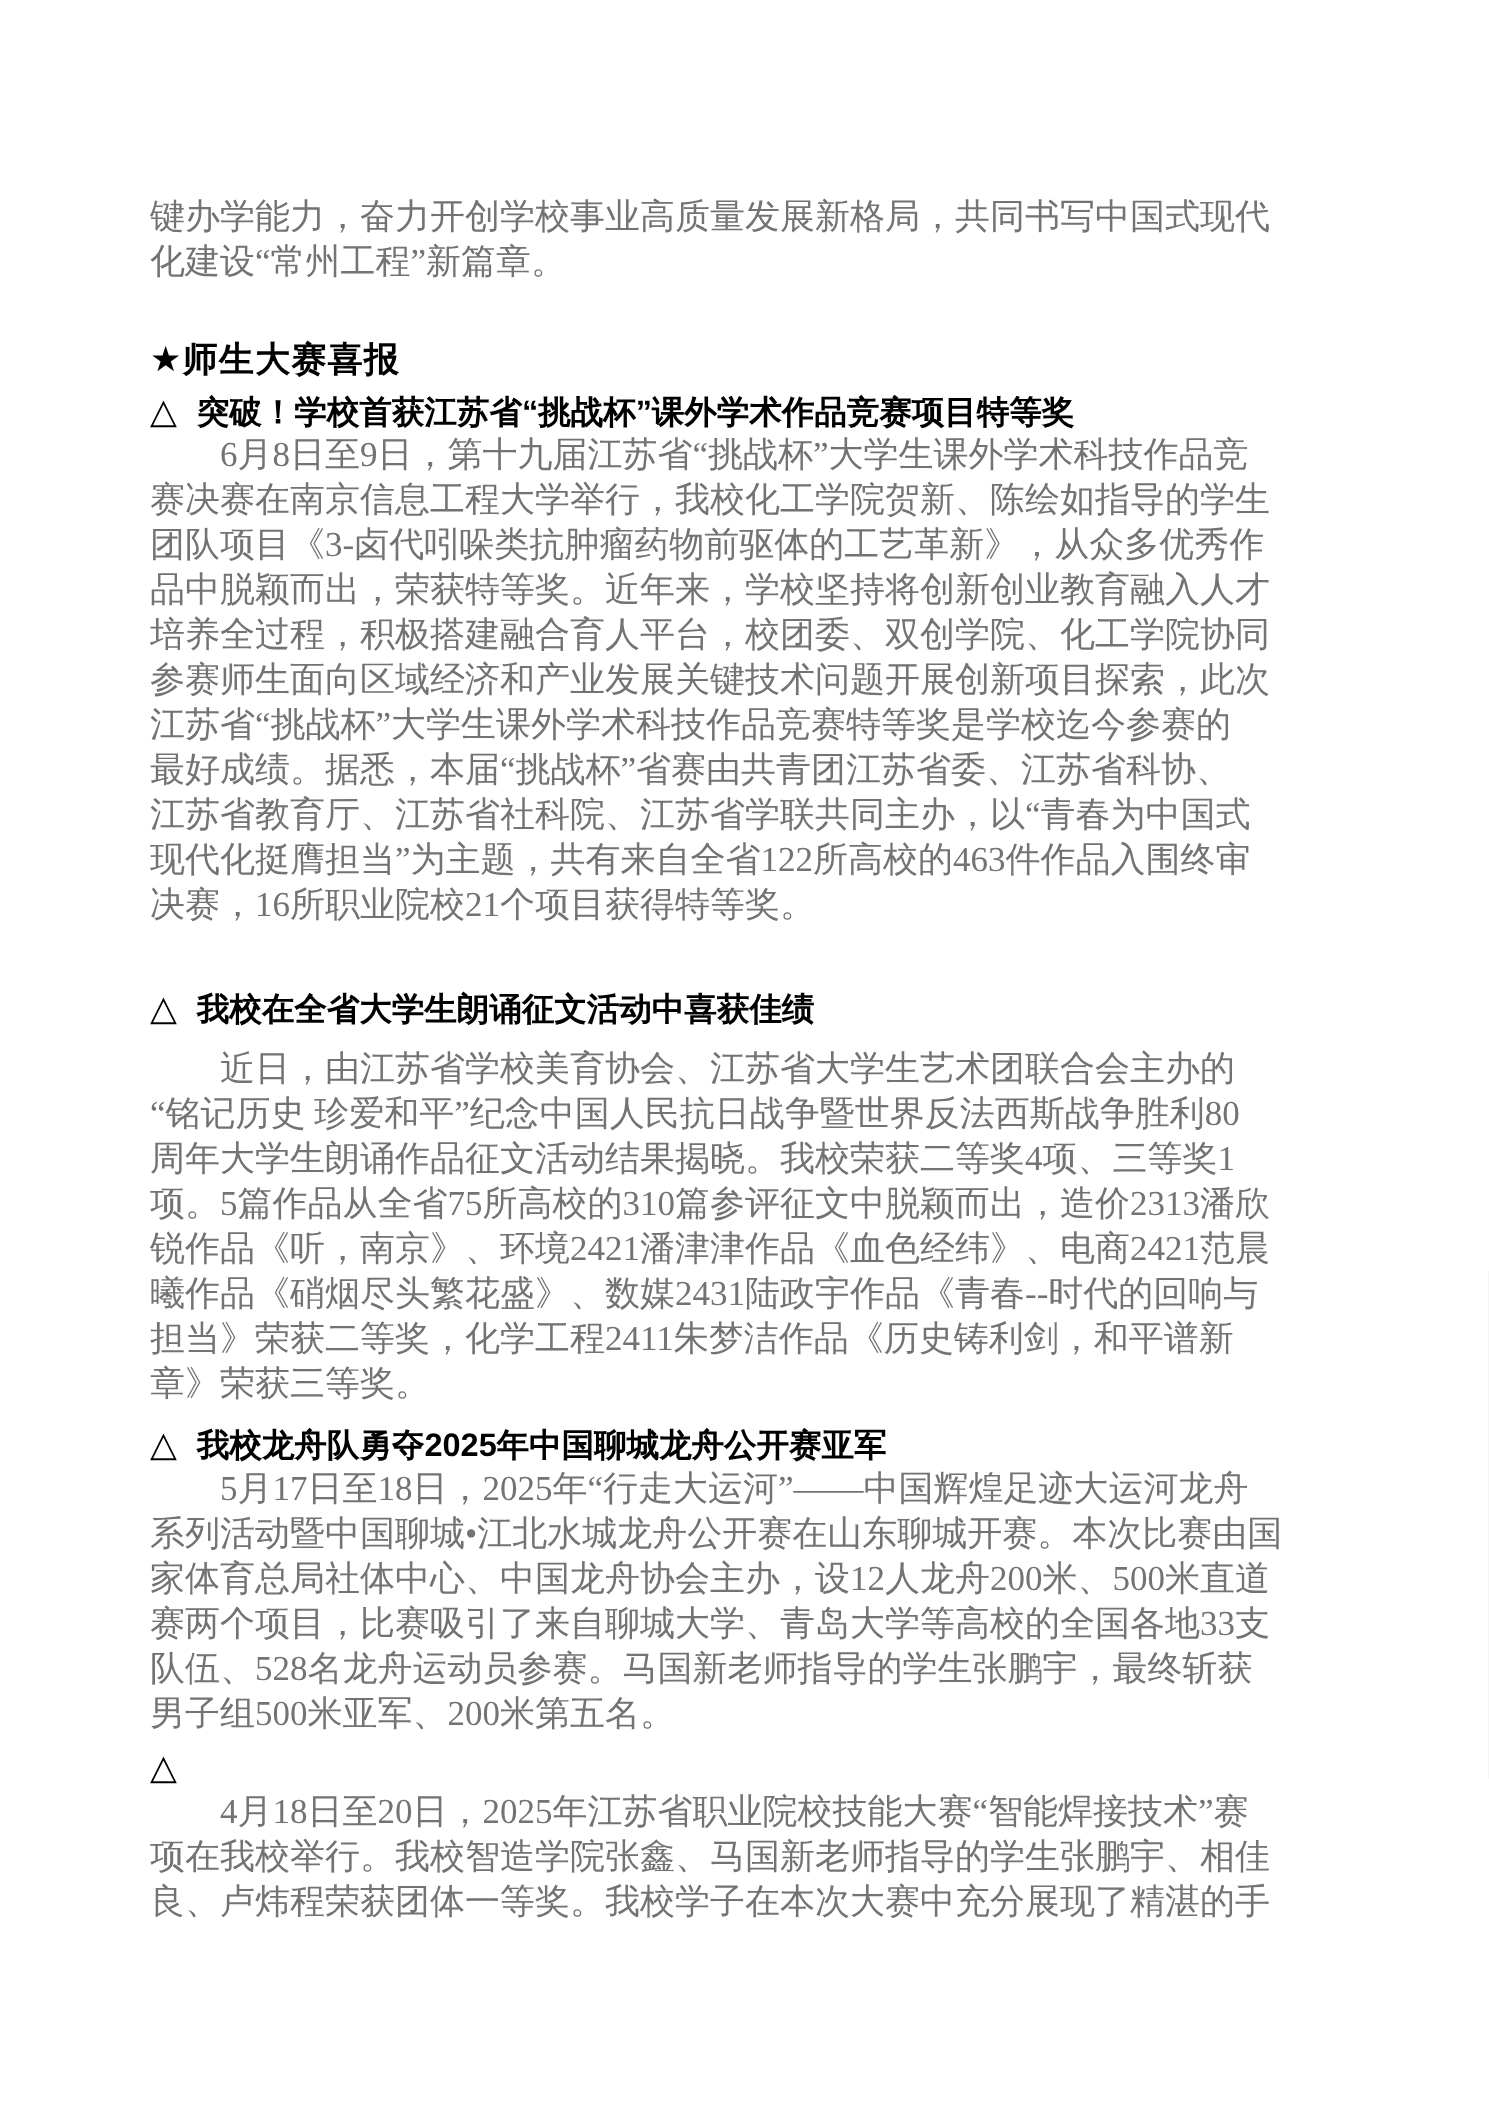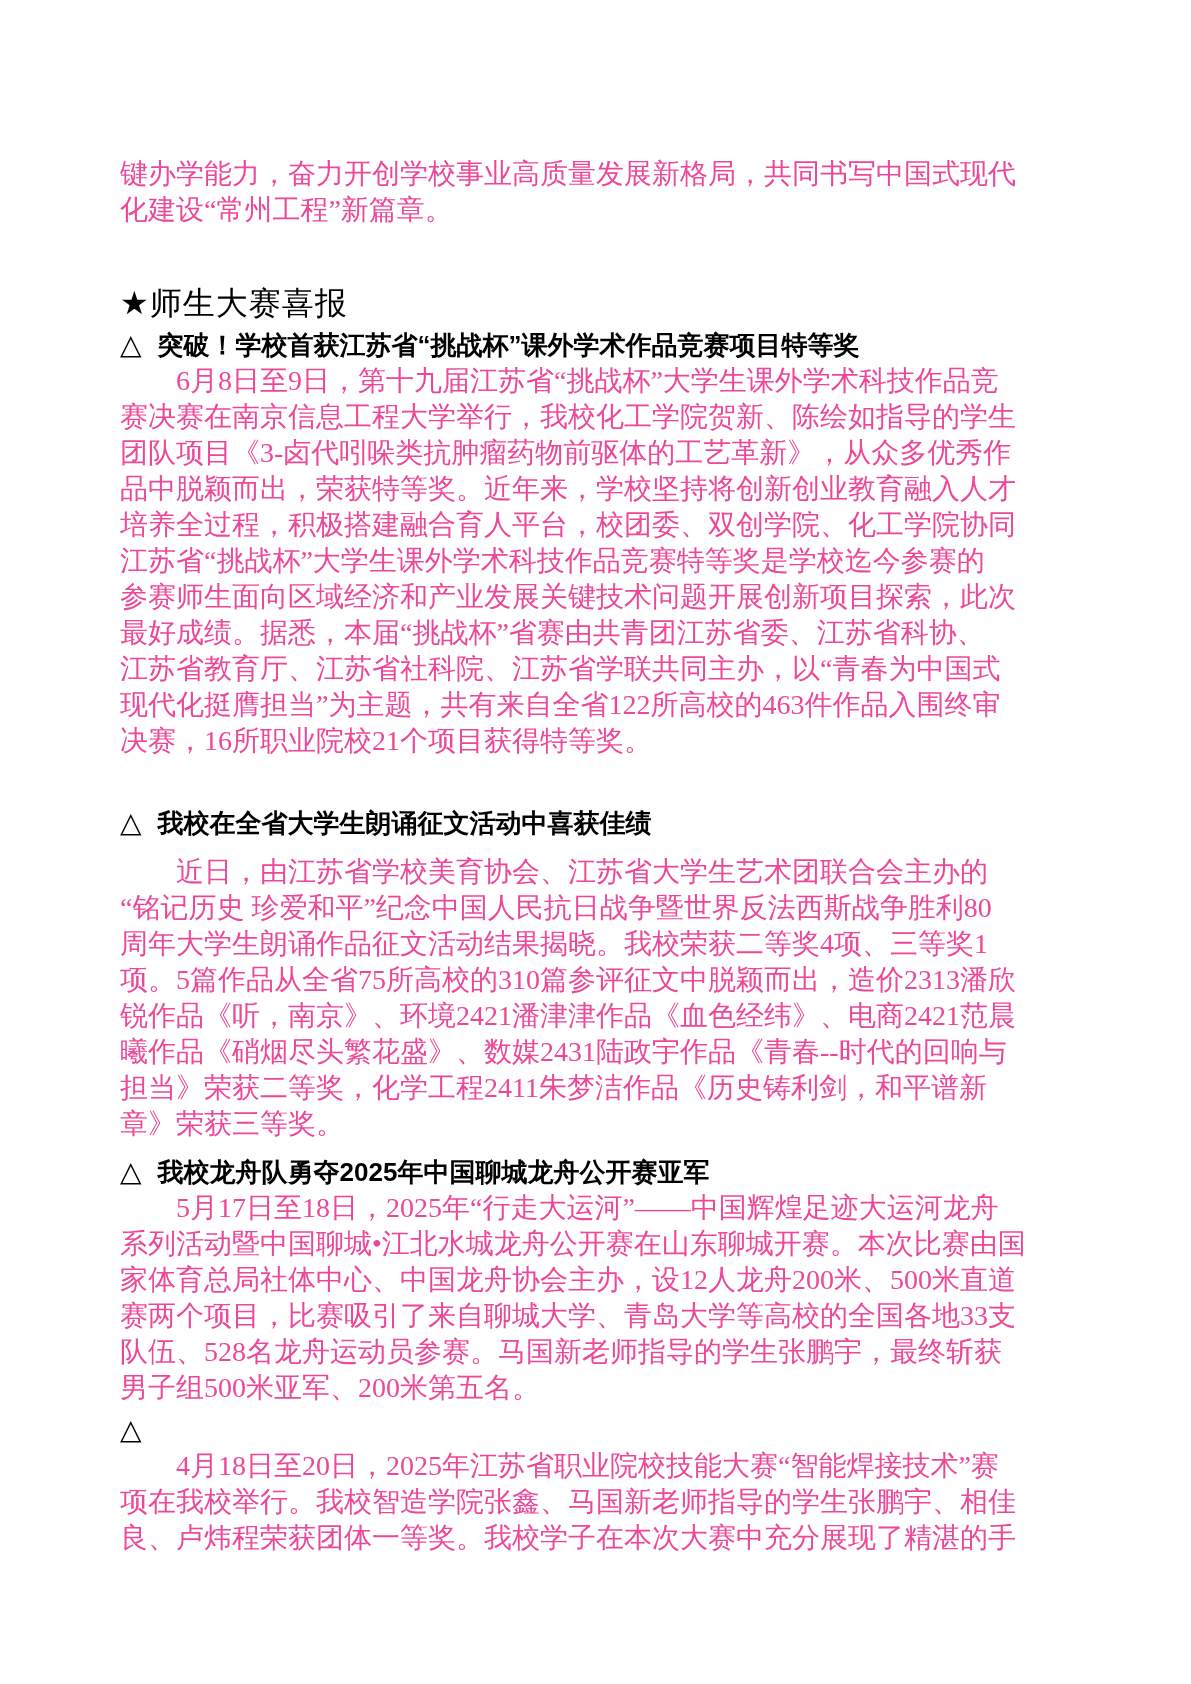--- a/index.html
+++ b/index.html
@@ -21,28 +21,28 @@
     position: absolute;
     left: 120px;
     top: 156px;
     width: 955px;
   }
   .para .line {
     font-size: 28px;
     line-height: 36px;
     white-space: pre;
     font-family: "Liberation Serif", "DejaVu Serif", serif;
-    color: #ec4899;
+    color: #737373;
   }
   .doc-heading {
     font-family: "Liberation Sans", "DejaVu Sans", sans-serif;
-    font-weight: normal;
-    font-size: 32px;
+    font-weight: bold;
+    font-size: 28px;
     line-height: 47px;
-    margin-top: 52px;
+    margin-top: 36px;
     letter-spacing: 1px;
   }
   .item-heading {
     display: flex;
     align-items: baseline;
     font-family: "Liberation Sans", "DejaVu Sans", sans-serif;
     font-weight: bold;
     font-size: 26px;
     line-height: 36px;
   }
@@ -76,22 +76,22 @@
       <div class="item-heading">
         <span class="marker">△</span>
         <span class="item-title-text">突破！学校首获江苏省“挑战杯”课外学术作品竞赛项目特等奖</span>
       </div>
       <div class="para">
           <div class="line">　　6月8日至9日，第十九届江苏省“挑战杯”大学生课外学术科技作品竞</div>
           <div class="line">赛决赛在南京信息工程大学举行，我校化工学院贺新、陈绘如指导的学生</div>
           <div class="line">团队项目《3-卤代吲哚类抗肿瘤药物前驱体的工艺革新》，从众多优秀作</div>
           <div class="line">品中脱颖而出，荣获特等奖。近年来，学校坚持将创新创业教育融入人才</div>
           <div class="line">培养全过程，积极搭建融合育人平台，校团委、双创学院、化工学院协同</div>
+          <div class="line">参赛师生面向区域经济和产业发展关键技术问题开展创新项目探索，此次</div>
           <div class="line">江苏省“挑战杯”大学生课外学术科技作品竞赛特等奖是学校迄今参赛的</div>
-          <div class="line">参赛师生面向区域经济和产业发展关键技术问题开展创新项目探索，此次</div>
           <div class="line">最好成绩。据悉，本届“挑战杯”省赛由共青团江苏省委、江苏省科协、</div>
           <div class="line">江苏省教育厅、江苏省社科院、江苏省学联共同主办，以“青春为中国式</div>
           <div class="line">现代化挺膺担当”为主题，共有来自全省122所高校的463件作品入围终审</div>
           <div class="line">决赛，16所职业院校21个项目获得特等奖。</div>
         </div>
     </div>
 
     <div class="item item-2">
       <div class="item-heading">
         <span class="marker">△</span>

